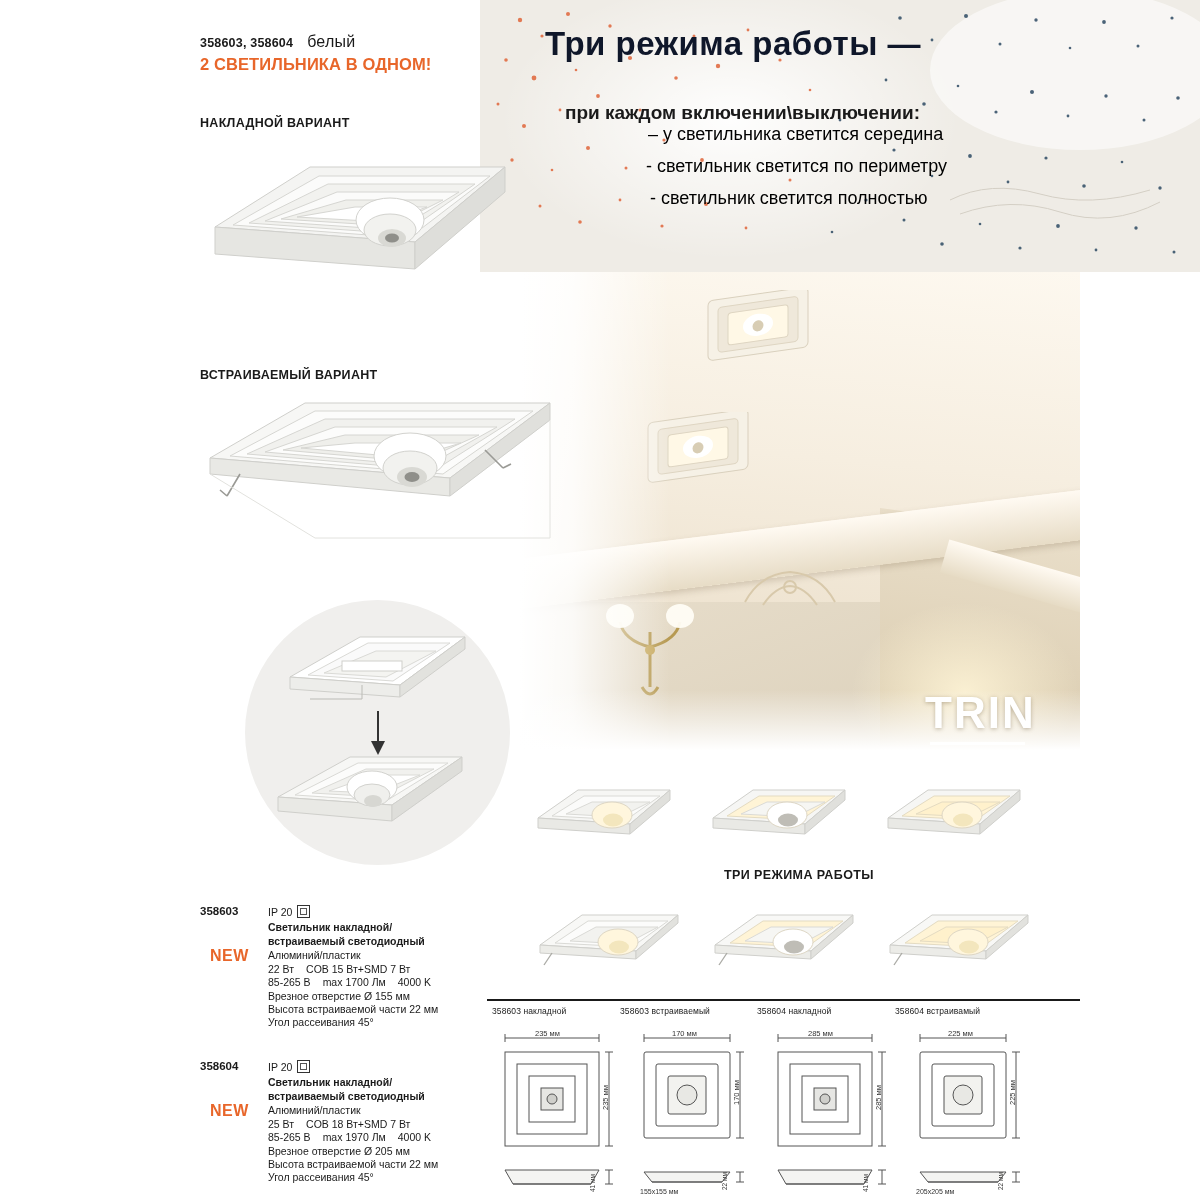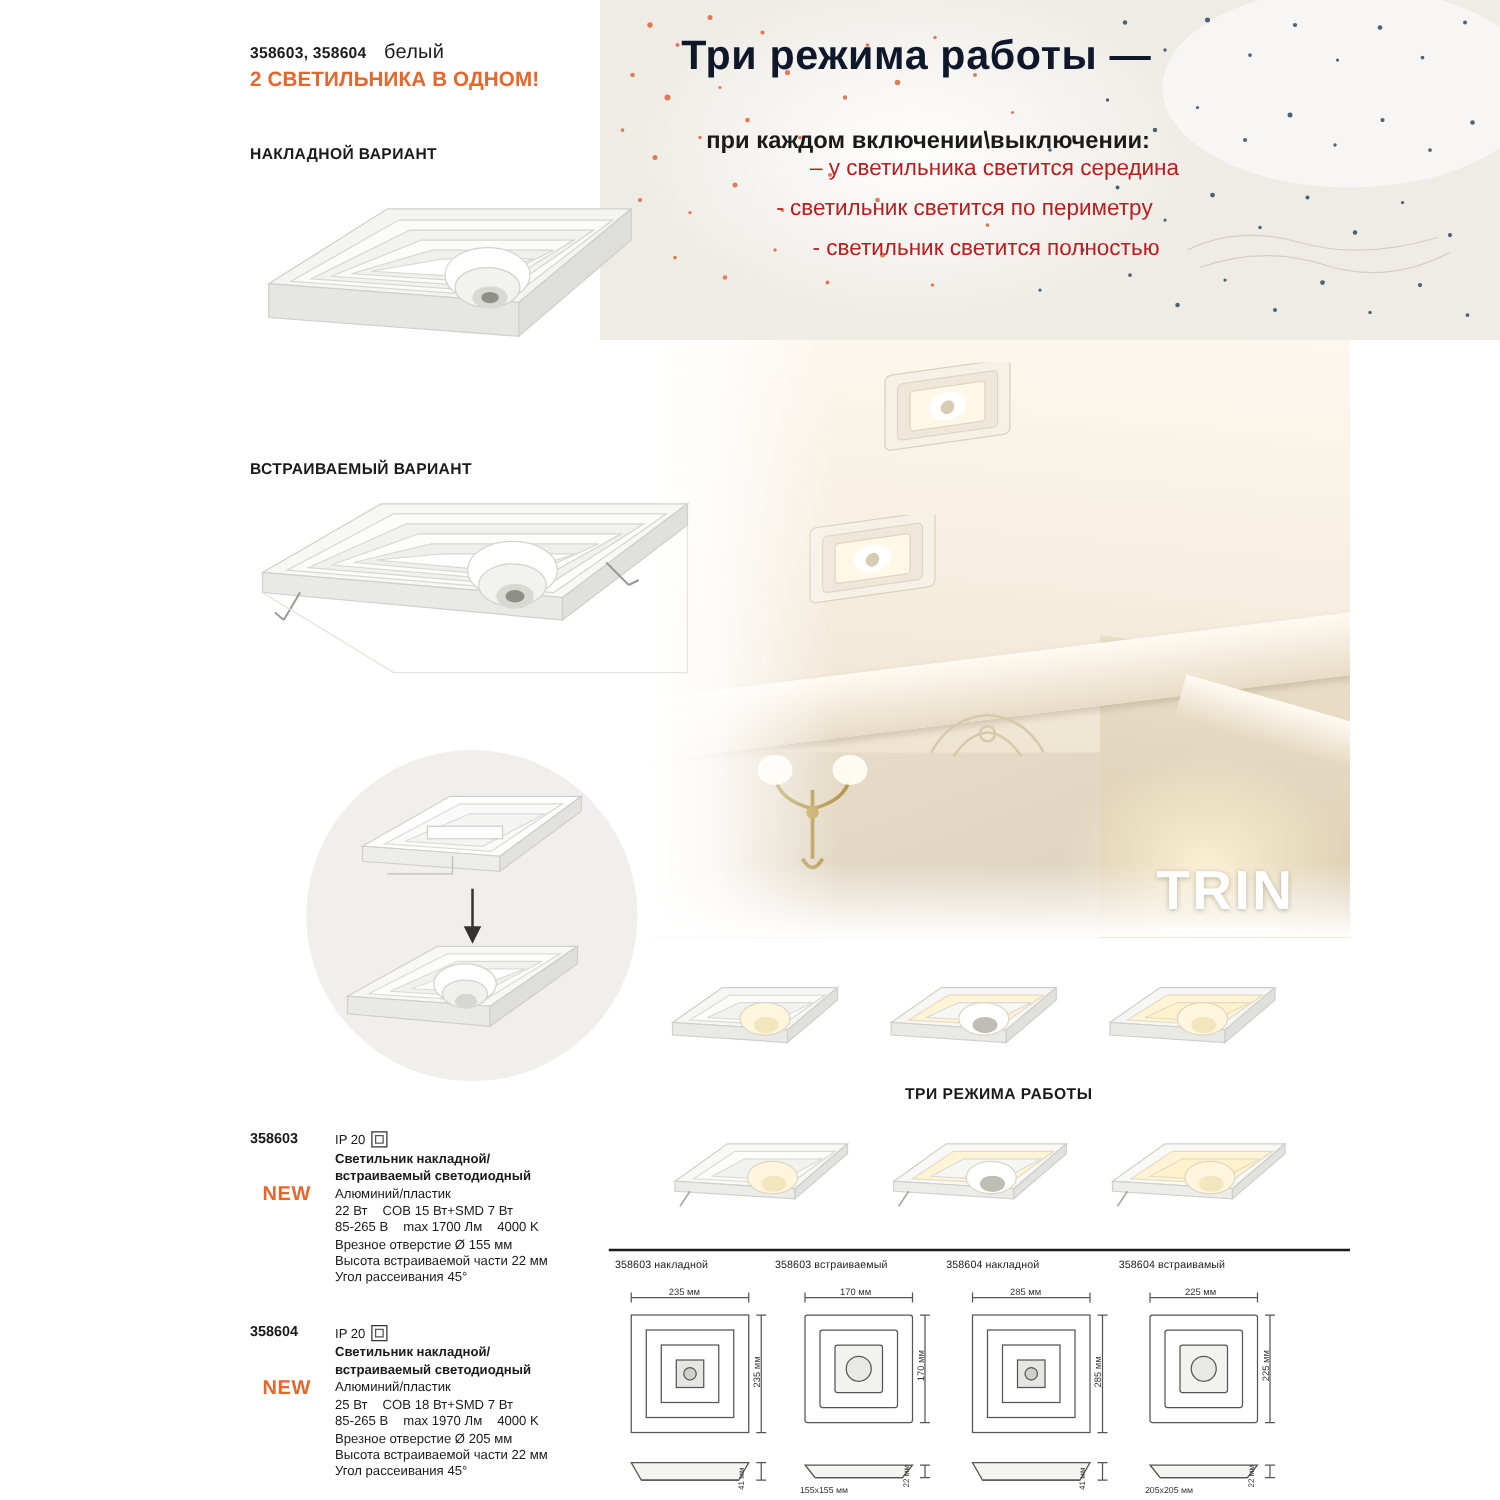--- a/index.html
+++ b/index.html
@@ -29,23 +29,23 @@
     overflow:hidden;
   }
   .banner .dots{position:absolute;inset:0;}
   .banner .ttl{
     position:absolute;left:65px;top:25px;font-size:33px;font-weight:bold;color:#0f172a;
     letter-spacing:.5px;white-space:nowrap;
   }
   .banner .sub{
     position:absolute;left:85px;top:102px;font-size:19px;font-weight:bold;color:#1a1a1a;white-space:nowrap;
   }
-  .banner .li{position:absolute;font-size:18px;color:#b91c1c;white-space:nowrap;}
+  .banner .li{position:absolute;font-size:18px;color:#000000;white-space:nowrap;}
   .li1{left:168px;top:124px;}
-  .li2{left:141px;top:156px;}
+  .li2{left:166px;top:156px;}
   .li3{left:170px;top:188px;}
 
   
   .photo{
     position:absolute;left:520px;top:272px;width:560px;height:478px;
     overflow:hidden;
   }
   .photo .wall{
     position:absolute;inset:0;
     background:linear-gradient(160deg,#f3ece1 0%,#ece2d2 30%,#e6dcc9 55%,#dacfb9 100%);

